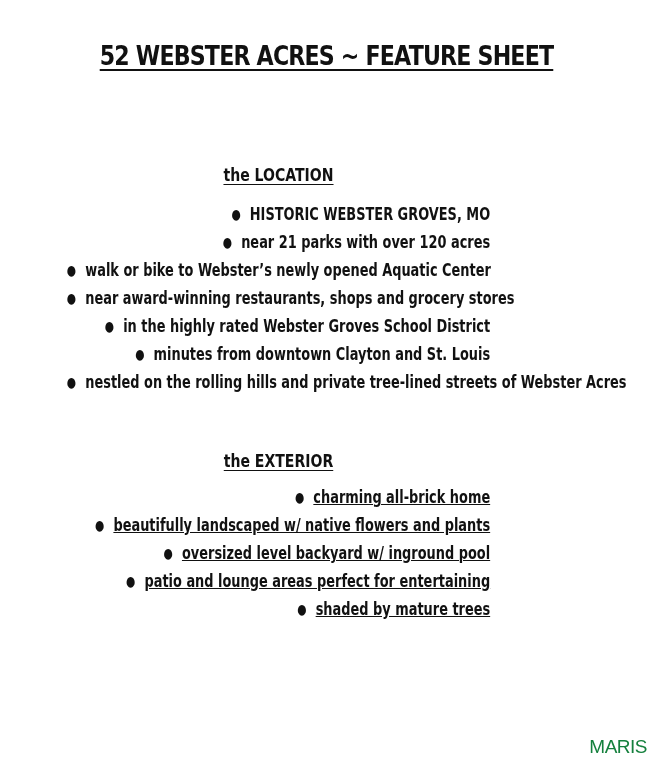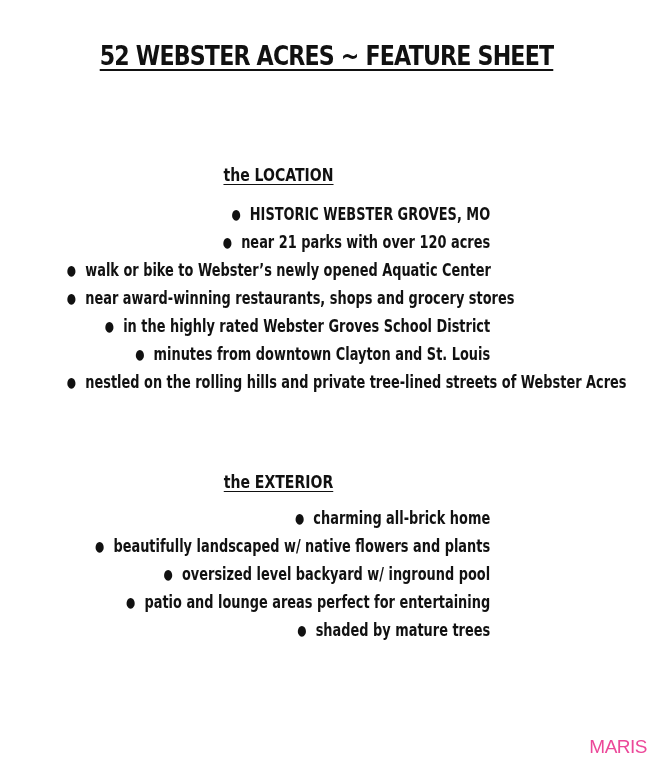--- a/index.html
+++ b/index.html
@@ -19,25 +19,25 @@
     .heading span { text-decoration: underline; text-decoration-thickness: 1px; text-underline-offset: 3px; }
     ul { list-style: none; margin: 0; padding: 0; text-align: right; }
     li {
       font-family: "DejaVu Sans", sans-serif; font-weight: bold; font-size: 17px;
       height: 28px; line-height: 28px; white-space: nowrap;
       transform: scaleX(0.76); transform-origin: center;
     }
     .bullet { display: inline-block; margin-right: 12px; font-size: 14px; vertical-align: 1px; }
     .loc { top: 162px; }
     .loc ul { margin-top: 12px; }
-    .ext { top: 469px; }
-    .ext ul { margin-top: 9px; }
+    .ext { top: 448px; }
+    .ext ul { margin-top: 9px; text-decoration: underline; }
     .watermark {
       position: absolute; right: 6px; bottom: 10px;
-      font-family: "Liberation Sans", sans-serif; font-size: 19px; color: #ec4899; letter-spacing: -0.5px;
+      font-family: "Liberation Sans", sans-serif; font-size: 19px; color: #15803d; letter-spacing: -0.5px;
     }
   </style>
 </head>
 <body>
 
 <div class="doc">
   <div class="title"><span>52 WEBSTER ACRES ~ FEATURE SHEET</span></div>
 
   <div class="section loc">
     <div class="heading"><span>the LOCATION</span></div>

